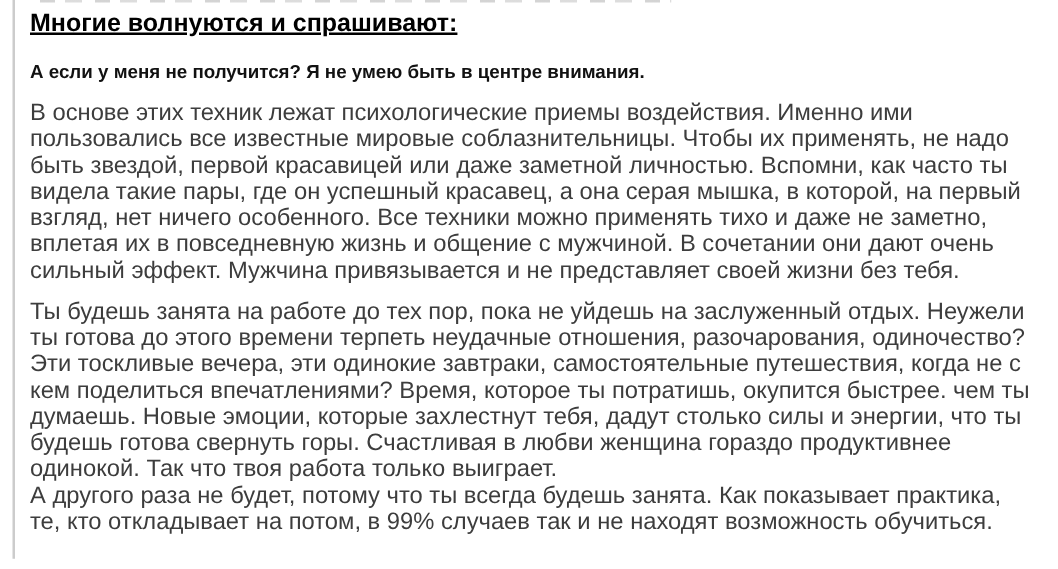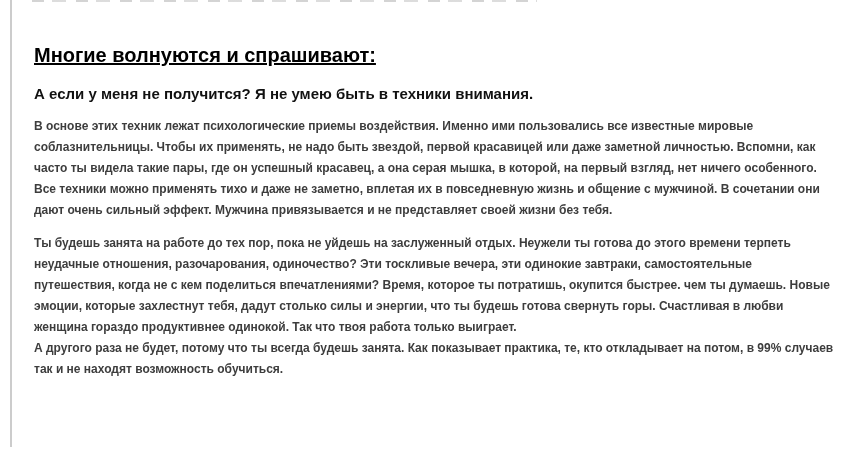--- a/index.html
+++ b/index.html
@@ -30,58 +30,57 @@
     top: 0;
     width: 505px;
     height: 2px;
     background: repeating-linear-gradient(90deg,
       #c9c9c9 0 12px, transparent 12px 20px,
       #d4d4d4 20px 34px, transparent 34px 44px);
     opacity: 0.8;
   }
   .content {
     position: absolute;
-    left: 34px;
+    left: 24px;
     top: 0;
     width: 802px;
-    margin-top: 36px;
   }
   .doc-title {
     font-size: 20px;
     font-weight: bold;
     color: #000000;
     text-decoration: underline;
     margin: 7px 0 0 0;
     line-height: 24px;
   }
   .question {
     font-size: 15px;
     font-weight: bold;
     color: #111111;
     line-height: 21px;
     margin: 16px 0 0 0;
   }
   .answer {
-    font-size: 12px;
-    font-weight: bold;
+    font-size: 19px;
+    font-weight: normal;
     color: #3d3d3d;
     line-height: 21px;
     margin: 12px 0 0 0;
   }
 </style>
 </head>
 <body>
 
 <div class="page">
   <div class="left-border"></div>
   <div class="top-remnant"></div>
 
   <div class="content">
     <h1 class="doc-title">Многие волнуются и спрашивают:</h1>
 
-    <p class="question">А если у меня не получится? Я не умею быть в техники внимания.</p>
+    <p class="question">А если у меня не получится? Я не умею быть в центре внимания.</p>
 
     <p class="answer">В основе этих техник лежат психологические приемы воздействия. Именно ими пользовались все известные мировые соблазнительницы. Чтобы их применять, не надо быть звездой, первой красавицей или даже заметной личностью. Вспомни, как часто ты видела такие пары, где он успешный красавец, а она серая мышка, в которой, на первый взгляд, нет ничего особенного. Все техники можно применять тихо и даже не заметно, вплетая их в повседневную жизнь и общение с мужчиной. В сочетании они дают очень сильный эффект. Мужчина привязывается и не представляет своей жизни без тебя.</p>
 
 
     <p class="answer"><span>Ты будешь занята на работе до тех пор, пока не уйдешь на заслуженный отдых. Неужели ты готова до этого времени терпеть неудачные отношения, разочарования, одиночество? Эти тоскливые вечера, эти одинокие завтраки, самостоятельные путешествия, когда не с кем поделиться впечатлениями? Время, которое ты потратишь, окупится быстрее. чем ты думаешь. Новые эмоции, которые захлестнут тебя, дадут столько силы и энергии, что ты будешь готова свернуть горы. Счастливая в любви женщина гораздо продуктивнее одинокой. Так что твоя работа только выиграет.</span><br><span>А другого раза не будет, потому что ты всегда будешь занята. Как показывает практика, те, кто откладывает на потом, в 99% случаев так и не находят возможность обучиться.</span></p>
   </div>
 </div>
 
 </body></html>

